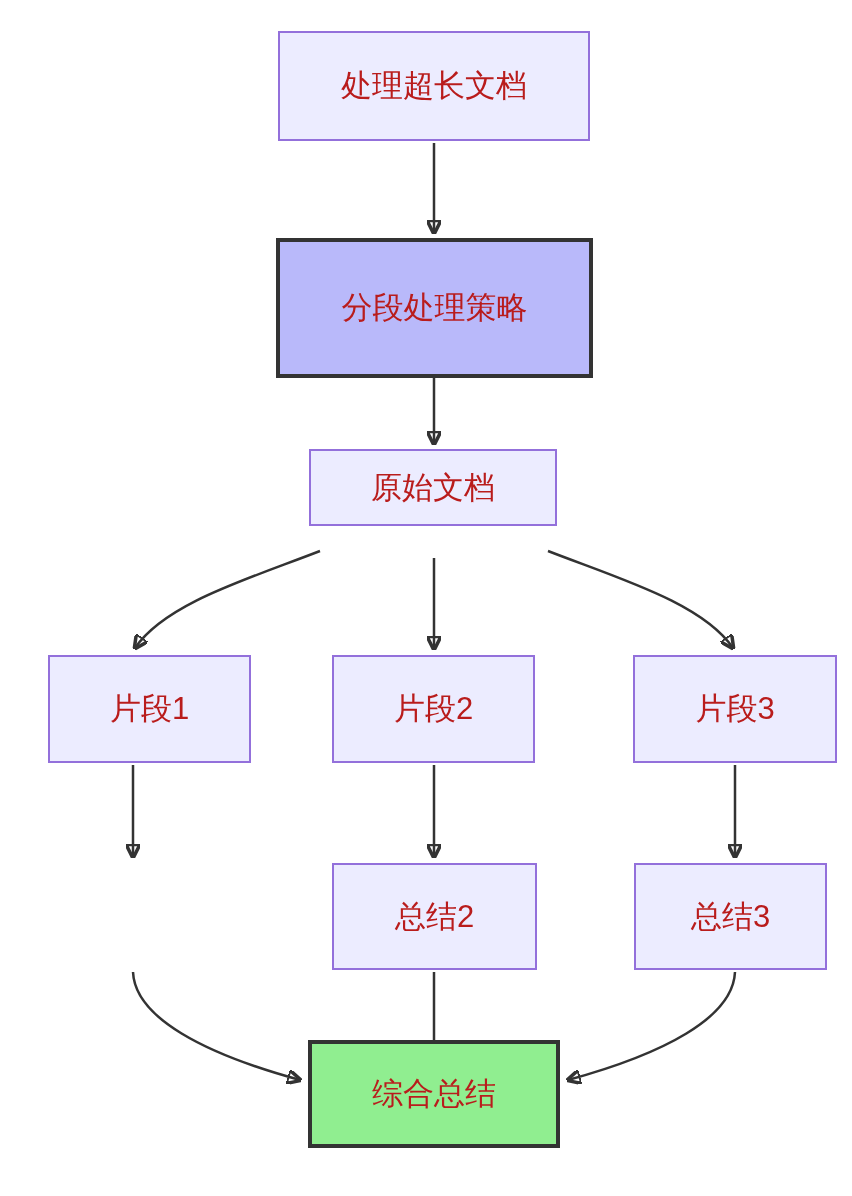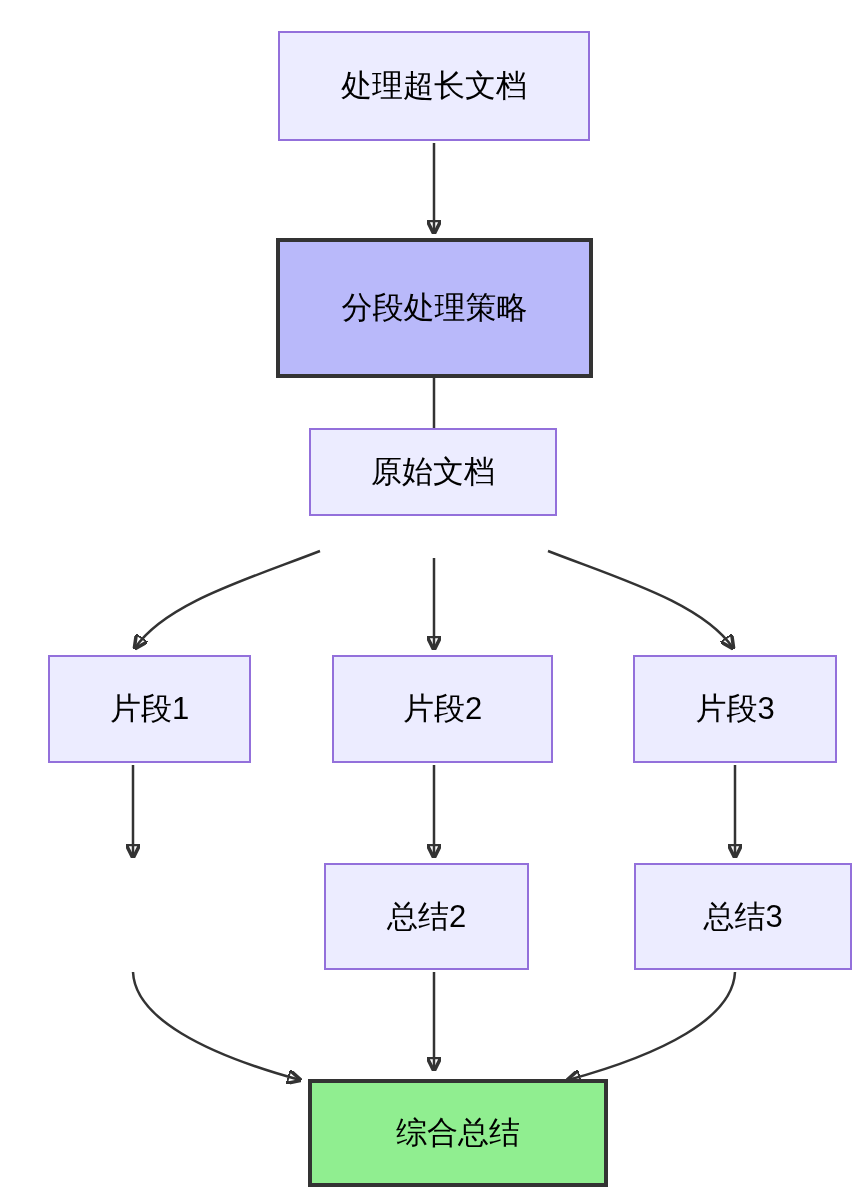--- a/index.html
+++ b/index.html
@@ -28,21 +28,21 @@
     stroke-width: 2.5px;
   }
   .node {
     position: absolute;
     box-sizing: border-box;
     display: flex;
     align-items: center;
     justify-content: center;
     background: #ECECFF;
     border: 2px solid #9370DB;
-    color: #000000;
+    color: #b91c1c;
     font-size: 31px;
     line-height: 1.2;
     white-space: nowrap;
     text-align: center;
   }
   .node.emphasis {
     background: #b9b9fa;
     border: 4px solid #333333;
   }
   .node.success {
@@ -75,42 +75,42 @@
   </svg>
 
   <div class="node" style="left:278px; top:31px; width:312px; height:110px">
     <span>处理超长文档</span>
   </div>
 
   <div class="node emphasis" style="left:276px; top:238px; width:317px; height:140px">
     <span>分段处理策略</span>
   </div>
 
-  <div class="node" style="left:309px; top:428px; width:248px; height:88px">
+  <div class="node" style="left:309px; top:449px; width:248px; height:77px">
     <span>原始文档</span>
   </div>
 
   <div class="node" style="left:48px; top:655px; width:203px; height:108px">
     <span>片段1</span>
   </div>
 
-  <div class="node" style="left:332px; top:655px; width:221px; height:108px">
+  <div class="node" style="left:332px; top:655px; width:203px; height:108px">
     <span>片段2</span>
   </div>
 
   <div class="node" style="left:633px; top:655px; width:204px; height:108px">
     <span>片段3</span>
   </div>
 
 
-  <div class="node" style="left:324px; top:863px; width:205px; height:107px">
+  <div class="node" style="left:332px; top:863px; width:205px; height:107px">
     <span>总结2</span>
   </div>
 
-  <div class="node" style="left:634px; top:863px; width:218px; height:107px">
+  <div class="node" style="left:634px; top:863px; width:193px; height:107px">
     <span>总结3</span>
   </div>
 
-  <div class="node success" style="left:308px; top:1079px; width:300px; height:108px">
+  <div class="node success" style="left:308px; top:1040px; width:252px; height:108px">
     <span>综合总结</span>
   </div>
 
 </div>
 
 </body></html>

